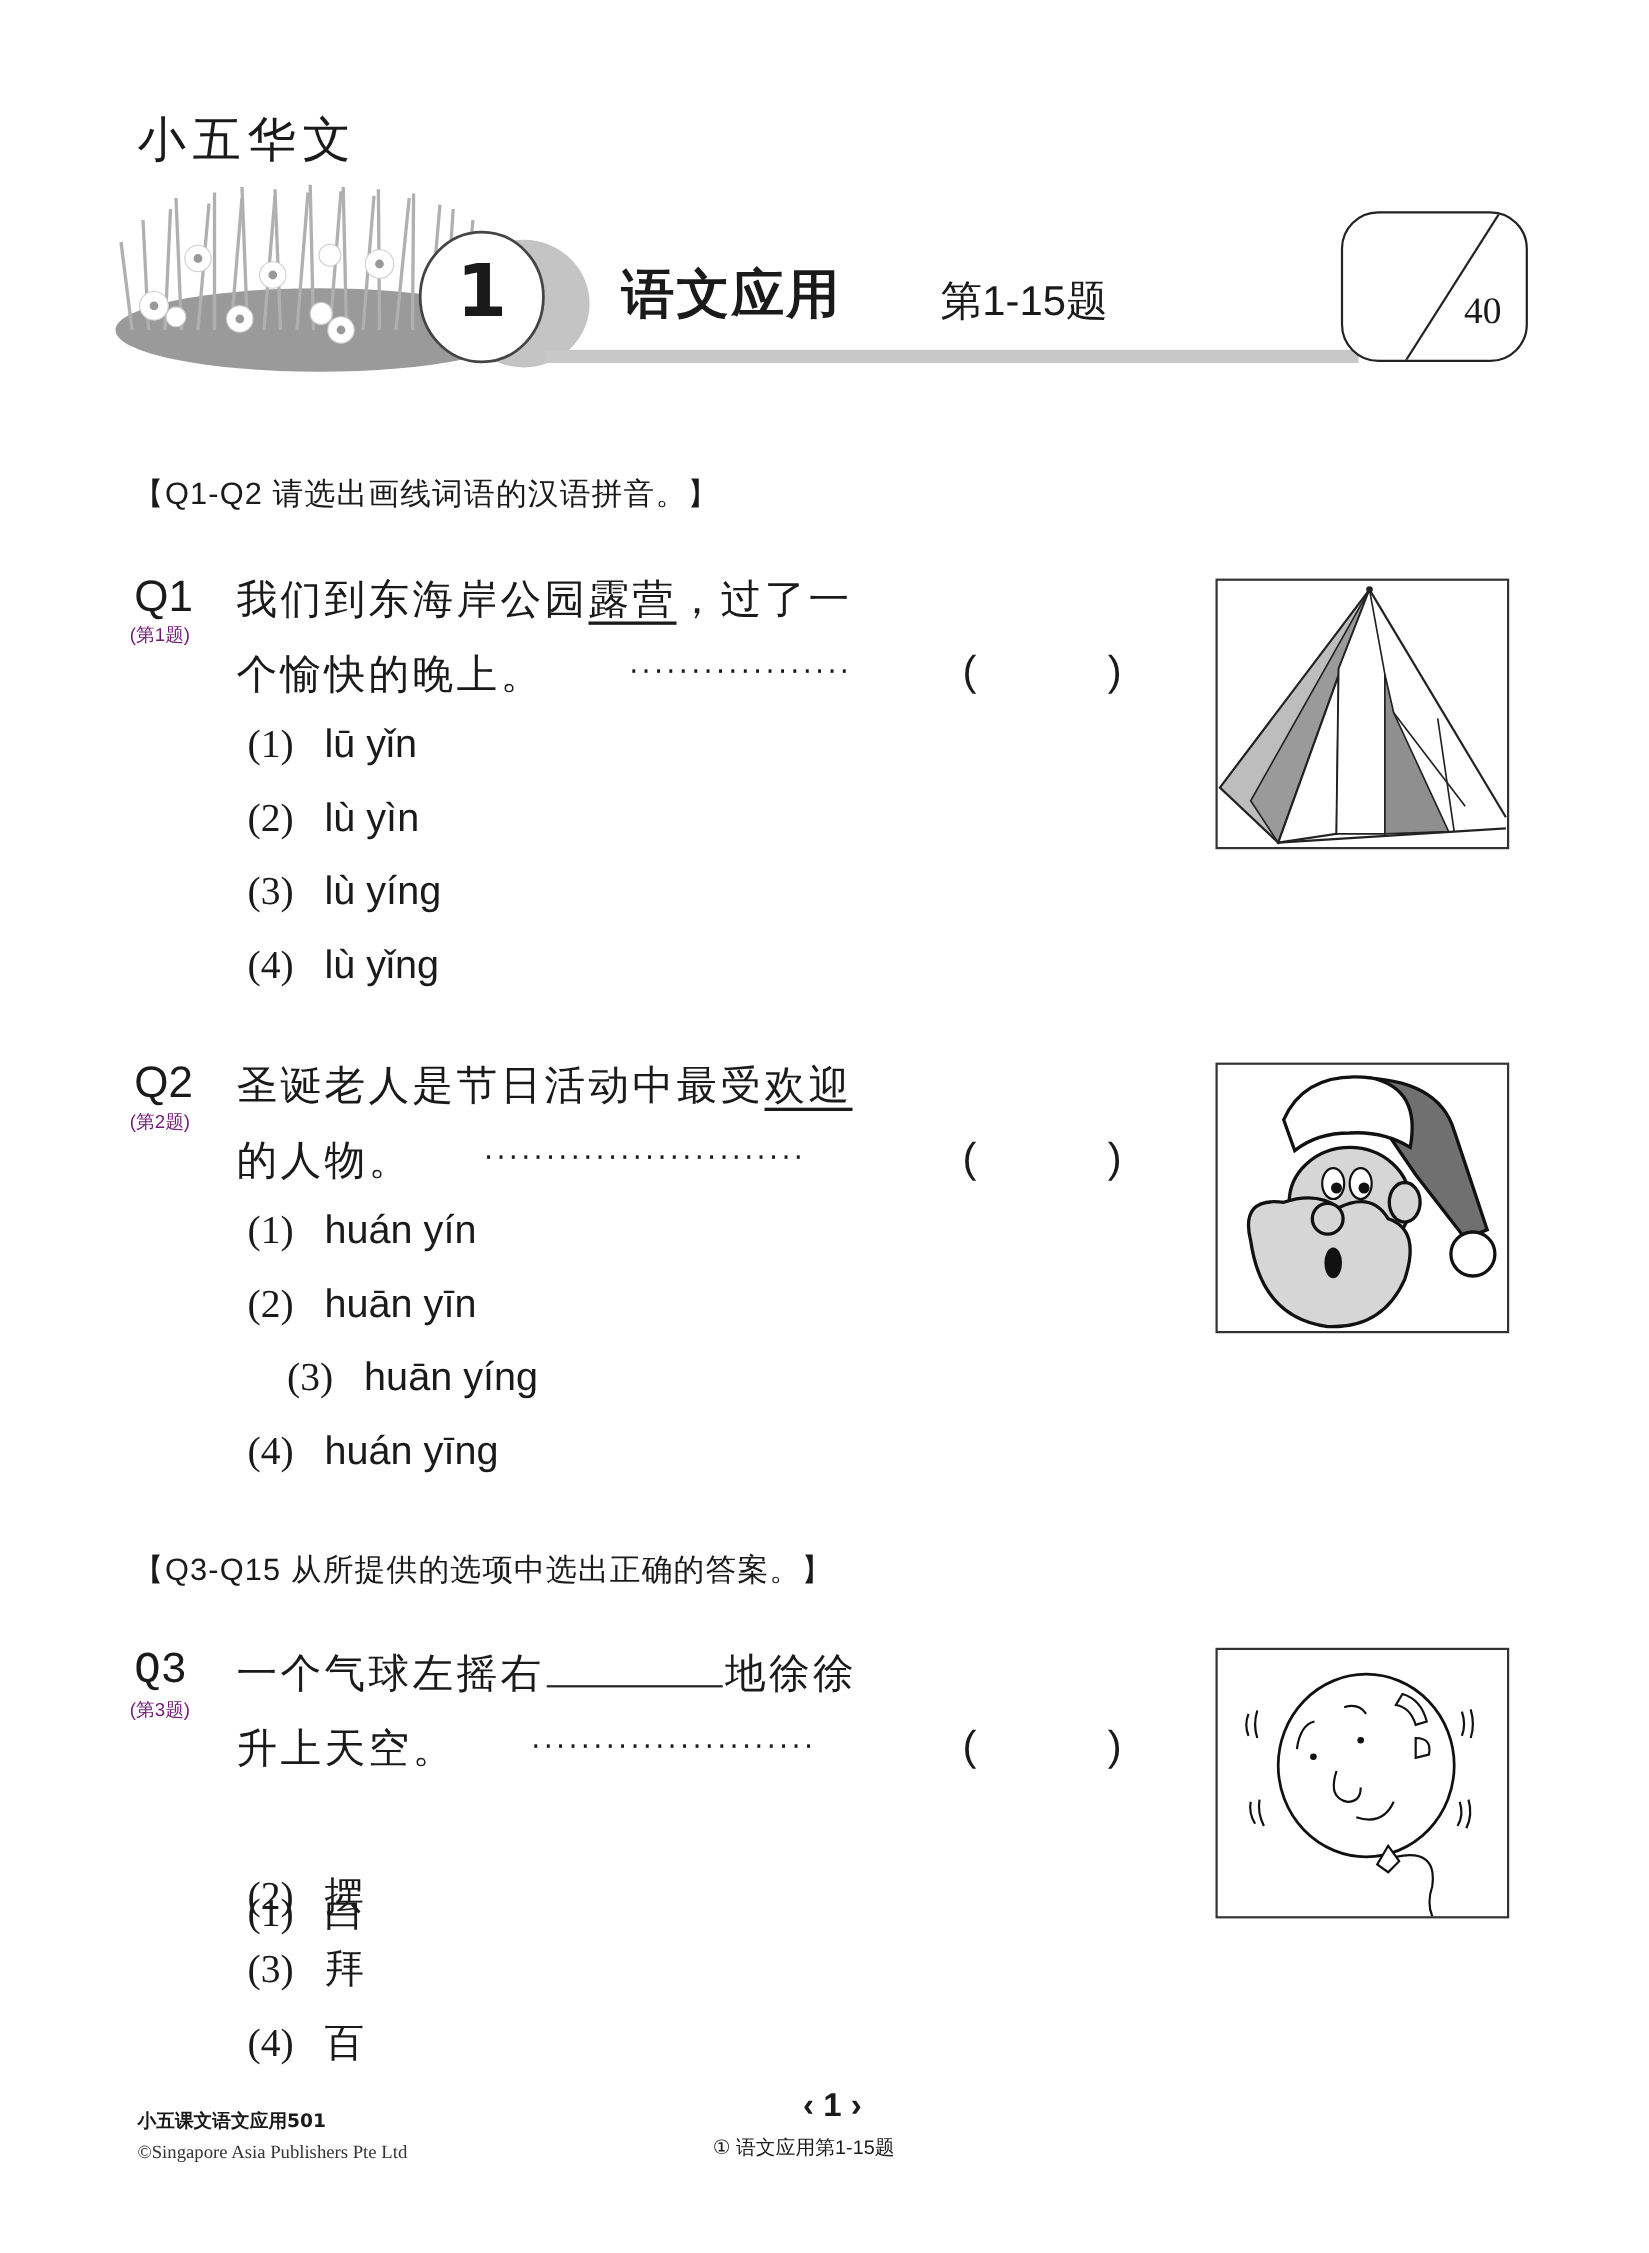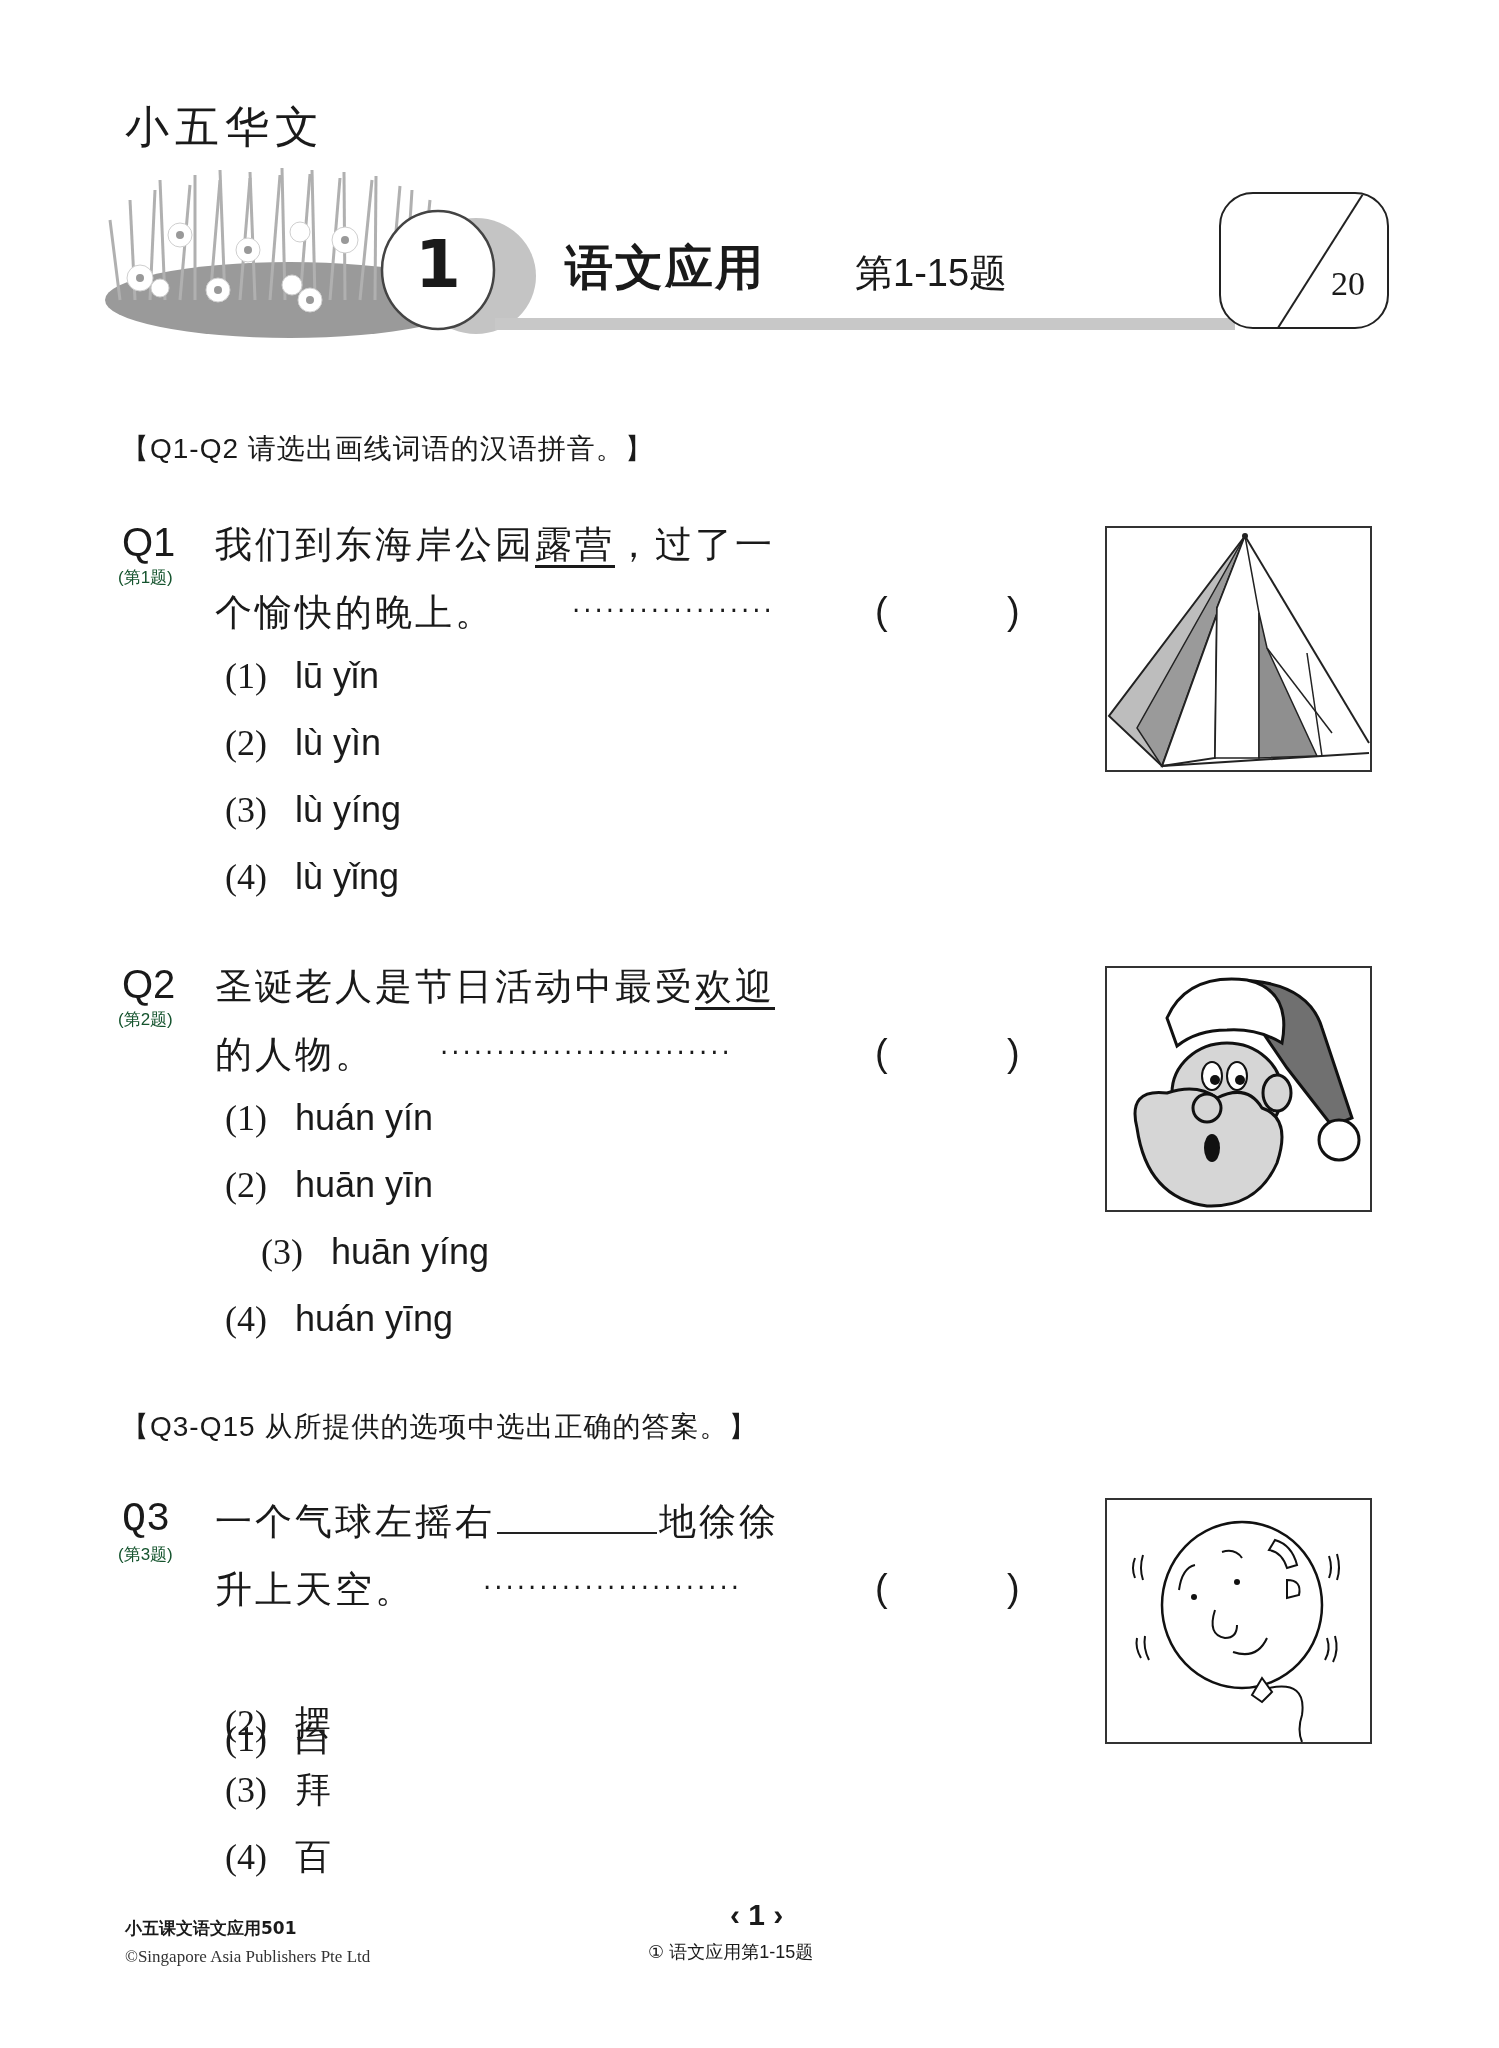--- a/index.html
+++ b/index.html
@@ -10,21 +10,21 @@
   .grass { left:100px; top:160px; width:380px; height:180px; }
   .title-circle { left:378px; top:208px; width:120px; height:125px; }
   .title-main { left:565px; top:236px; font-size:48px; font-weight:900; font-family:"DejaVu Sans","Liberation Sans",sans-serif; letter-spacing:2px; }
   .title-sub { left:855px; top:248px; font-size:38px; font-family:"Liberation Sans","DejaVu Sans",sans-serif; }
   .title-bar { left:495px; top:318px; width:740px; height:12px; background:#c8c8c8; }
   .score-box { left:1219px; top:192px; width:170px; height:137px; border:2px solid #222; border-radius:34px; background:#fff; box-sizing:border-box; overflow:hidden; }
   .score-box svg { position:absolute; left:0; top:0; }
   .score-total { position:absolute; right:22px; bottom:24px; font-size:34px; font-family:"Liberation Serif",serif; }
   .section-head { font-size:28px; font-family:"Liberation Sans","DejaVu Sans",sans-serif; left:121px; letter-spacing:1px; }
   .q-label { font-size:40px; font-family:"Liberation Sans","DejaVu Sans",sans-serif; left:122px; }
-  .q-sub { font-size:17px; color:#14532d; left:118px; font-family:"Liberation Sans",sans-serif; }
+  .q-sub { font-size:17px; color:#701a75; left:118px; font-family:"Liberation Sans",sans-serif; }
   .q-line { font-size:37px; left:215px; letter-spacing:3px; font-family:"DejaVu Serif",serif; white-space:nowrap; }
   .u { text-decoration:underline; text-underline-offset:8px; text-decoration-thickness:3px; }
   .blank { display:inline-block; width:160px; border-bottom:2px solid #222; height:32px; vertical-align:baseline; margin:0 2px; }
   .dots { font-size:26px; letter-spacing:3px; font-family:"DejaVu Sans",sans-serif; white-space:nowrap; }
   .paren { font-size:38px; font-family:"Liberation Sans",sans-serif; }
   .opt { left:225px; font-size:36px; white-space:nowrap; }
   .opt .num { font-family:"Liberation Serif",serif; display:inline-block; width:70px; }
   .opt .txt { font-family:"Liberation Sans","DejaVu Sans",sans-serif; }
   .opt .txt.cjk { font-family:"DejaVu Serif",serif; }
   .pic { left:1105px; width:267px; height:246px; border:2px solid #333; box-sizing:border-box; background:#fff; }
@@ -99,21 +99,21 @@
 </div>
 
 <div class="abs title-bar"></div>
 <div class="abs title-main">语文应用</div>
 <div class="abs title-sub">第1-15题</div>
 
 <div class="abs score-box">
   <svg width="170" height="137" viewBox="0 0 170 137">
     <line x1="55" y1="137" x2="142" y2="0" stroke="#222" stroke-width="2"></line>
   </svg>
-  <span class="score-total">20</span>
+  <span class="score-total">40</span>
 </div>
 
 <div class="abs section-head" style="top:430px;">【Q1-Q2 请选出画线词语的汉语拼音。】</div>
 
 <div class="abs q-label" style="top:520px;">Q1</div>
 <div class="abs q-sub" style="top:566px;">(第1题)</div>
 <div class="abs q-line" style="top:520px;">
   <span>我们到东海岸公园</span><span class="u">露营</span><span>，过了一</span>
 </div>
 <div class="abs q-line" style="top:588px;">个愉快的晚上。</div>

